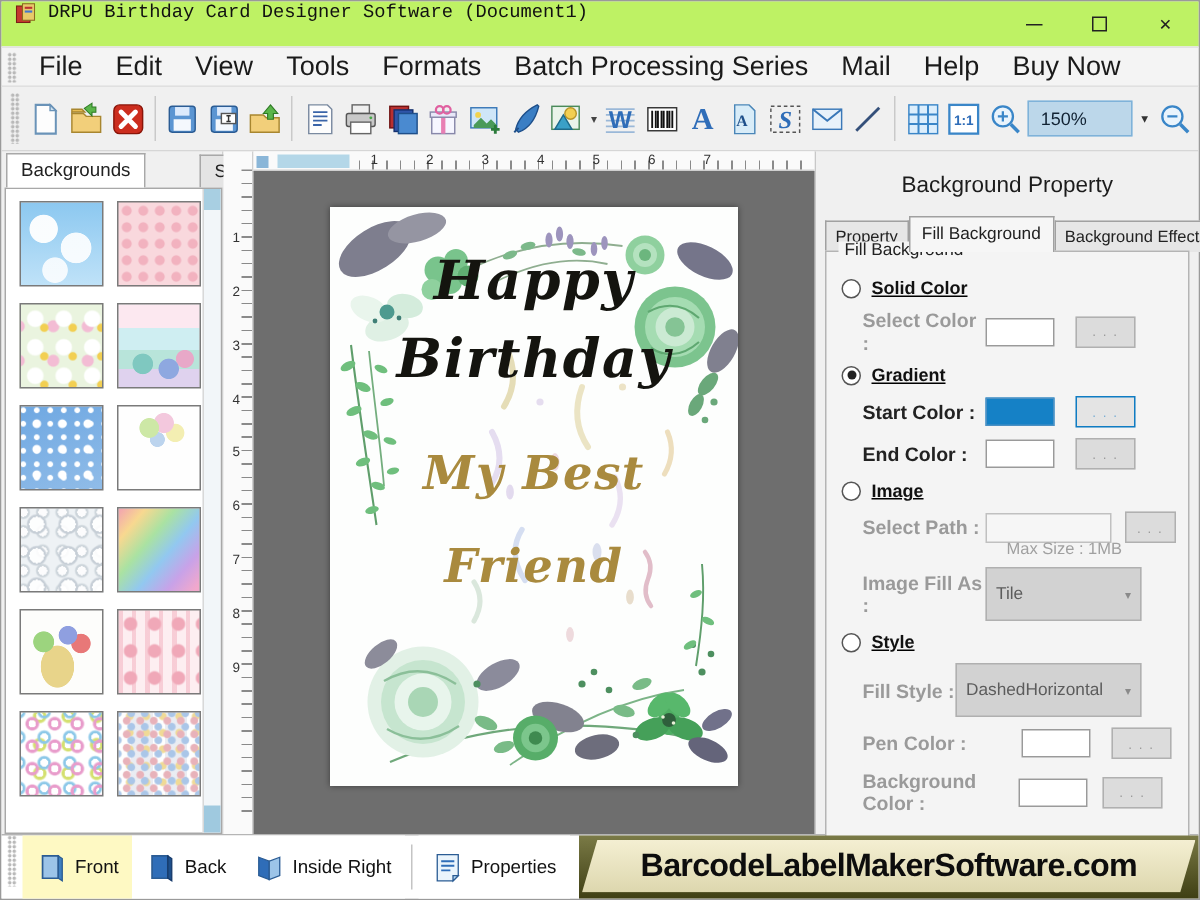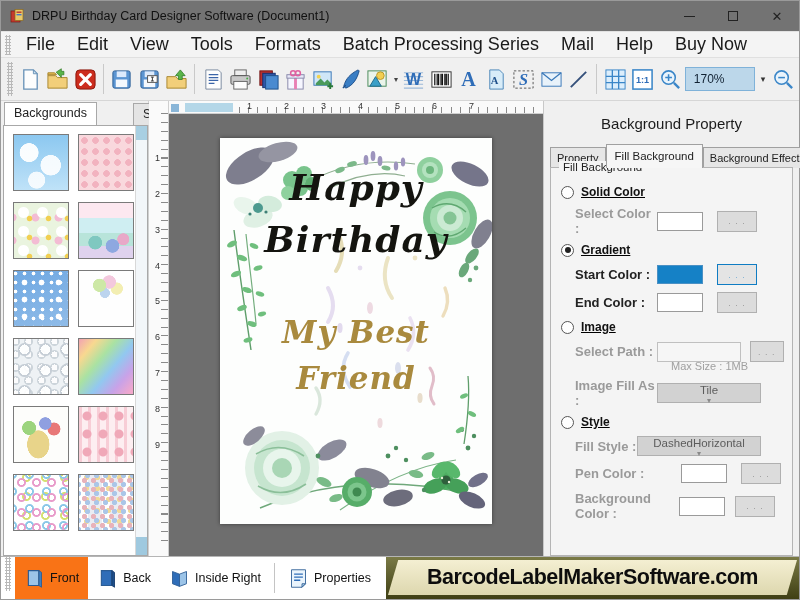--- a/index.html
+++ b/index.html
@@ -1,20 +1,20 @@
 <!DOCTYPE html>
 <html><head>
 <meta charset="utf-8">
 <style>
   * { margin:0; padding:0; box-sizing:border-box; }
   html,body { width:800px; height:600px; font-family:"Liberation Sans", sans-serif; background:#fff; overflow:hidden; }
   .app { width:800px; height:600px; border:1px solid #9a9a9a; display:flex; flex-direction:column; background:#f0f0f0; }
 
   
-  .titlebar { height:30px; background:#737373; display:flex; align-items:center; padding-left:8px; flex:0 0 auto; }
+  .titlebar { height:30px; background:#bef264; display:flex; padding-left:8px; flex:0 0 auto;font-family:Liberation Mono, monospace; }
   .appicon { width:16px; height:16px; margin-right:7px; }
   .title-text { font-size:12.5px; color:#111; flex:1; }
   .wctl { width:44px; height:30px; display:flex; align-items:center; justify-content:center; cursor:default; }
   .min-glyph { width:11px; border-bottom:1.5px solid #222; }
   .max-glyph { width:10px; height:10px; border:1.2px solid #222; }
   .close-glyph { font-size:13px; color:#222; line-height:1; }
 
   
   .menubar { height:26px; background:#f4f4f4; border-top:1px solid #e2e2e2; display:flex; align-items:center; flex:0 0 auto; }
   .grip { width:6px; height:80%; margin:0 4px; background-image:radial-gradient(circle,#b9b9b9 0 1px,transparent 1.4px); background-size:3px 3px; }
@@ -97,28 +97,28 @@
   .swatch.blue { background:#1581c6; border-color:#4a90c4; }
   .dots-btn { width:40px; height:21px; background:#dcdcdc; border:1px solid #b0b0b0; color:#9a9a9a; font-size:9px; letter-spacing:1px; }
   .dots-btn.focus { border:1.5px solid #0f7cc3; background:#e4e4e4; color:#7aaed4; }
   .spinner { width:92px; height:21px; border:1px solid #8a8a8a; background:#fff; display:flex; }
   .spinner-val { flex:1; font-size:12px; color:#111; padding:3px 0 0 5px; }
   .spin-btns { width:15px; border-left:1px solid #b8b8b8; display:flex; flex-direction:column; }
   .spin-up,.spin-dn { flex:1; background:#e8e8e8; position:relative; }
   .spin-up::after { content:""; position:absolute; left:4px; top:3px; border-left:3.5px solid transparent; border-right:3.5px solid transparent; border-bottom:4px solid #444; }
   .spin-dn::after { content:""; position:absolute; left:4px; top:3px; border-left:3.5px solid transparent; border-right:3.5px solid transparent; border-top:4px solid #444; }
   .dis-input { width:98px; height:20px; border:1px solid #c0c0c0; background:#f6f6f6; margin-right:9px; }
-  .dropdown { width:104px; height:20px; background:#d2d2d2; border:1px solid #b0b0b0; font-size:11.5px; color:#5c5c5c; display:flex; align-items:center; justify-content:space-between; padding:0 6px;flex-direction:column; }
+  .dropdown { width:104px; height:36px; background:#d2d2d2; border:1px solid #b0b0b0; font-size:11.5px; color:#5c5c5c; display:flex; align-items:center; justify-content:space-between; padding:0 6px; }
   .dd-chev { font-size:8px; color:#8a8a8a; }
   .maxsize { font-size:11px; color:#a0a0a0; margin:-4px 0 6px 110px; }
 
   
   .bottombar { height:43px; flex:0 0 auto; background:#fff; border-top:1px solid #b5b5b5; display:flex; align-items:stretch; }
   .page-btn { display:flex; align-items:center; gap:5px; padding:0 9px; font-size:12.5px; color:#111; background:#fff; border:none; }
-  .page-btn.active { background:#f97316; }
+  .page-btn.active { background:#fef9c3; }
   .bicon { width:21px; height:21px; }
   .bsep { width:1px; background:#c4c4c4; margin:6px 4px; }
   .banner { flex:1; margin-left:6px; background:linear-gradient(180deg,#7a7a46,#3f3f14); display:flex; align-items:center; justify-content:center; position:relative; overflow:hidden; }
   .banner-inner { position:absolute; inset:3px 2px 4px 2px; background:linear-gradient(180deg,#f4efd2,#ddd7ae); clip-path:polygon(2.5% 0,100% 0,97.5% 100%,0 100%); display:flex; align-items:center; justify-content:center; }
   .banner-text { font-size:21.5px; font-weight:bold; color:#0d0d0d; font-family:"Liberation Sans", sans-serif; letter-spacing:-0.5px; }
 </style>
 </head>
 <body>
 
 <div class="app">
@@ -306,21 +306,21 @@
         </svg>
       </button>
     <button class="tbtn">
         <svg class="ti" viewBox="0 0 24 24">
           <circle cx="10" cy="10" r="7" fill="#eaf4fc" stroke="#3a86c8" stroke-width="1.6"></circle>
           <path d="M10 6.5 v7 M6.5 10 h7" stroke="#3a86c8" stroke-width="1.6"></path>
           <path d="M15.5 15.5 L21 21" stroke="#3a86c8" stroke-width="2.4"></path>
         </svg>
       </button>
     <div class="zoombox">
-        <span>170%</span>
+        <span>150%</span>
       </div>
     <button class="zoomchev">▾</button>
     <button class="tbtn">
         <svg class="ti" viewBox="0 0 24 24">
           <circle cx="10" cy="10" r="7" fill="#eaf4fc" stroke="#3a86c8" stroke-width="1.6"></circle>
           <path d="M6.5 10 h7" stroke="#3a86c8" stroke-width="1.6"></path>
           <path d="M15.5 15.5 L21 21" stroke="#3a86c8" stroke-width="2.4"></path>
         </svg>
       </button>
   </div>
@@ -524,21 +524,21 @@
             </g>
             <path d="M244 306 C 248 280 250 260 248 238" stroke="#5f9e6b" stroke-width="1.3" fill="none"></path>
             <g fill="#6fbf7d">
               <ellipse cx="240" cy="292" rx="4.6" ry="2.4" transform="rotate(-30 240 292)"></ellipse>
               <ellipse cx="252" cy="276" rx="4.4" ry="2.3" transform="rotate(26 252 276)"></ellipse>
               <ellipse cx="244" cy="258" rx="4.2" ry="2.2" transform="rotate(-24 244 258)"></ellipse>
             </g>
           </svg>
           <div class="card-text ct-black" style="top:28px">Happy</div>
           <div class="card-text ct-black" style="top:80px">Birthday</div>
-          <div class="card-text ct-gold" style="top:176px">My Best</div>
+          <div class="card-text ct-gold" style="top:160px">My Best</div>
           <div class="card-text ct-gold" style="top:222px">Friend</div>
         </div>
       </div>
     </div>
 
     <div class="panel">
       <div class="panel-title">Background Property</div>
       <div class="panel-tabs">
         <div class="ptab">Property</div>
         <div class="ptab active">Fill Background</div>

